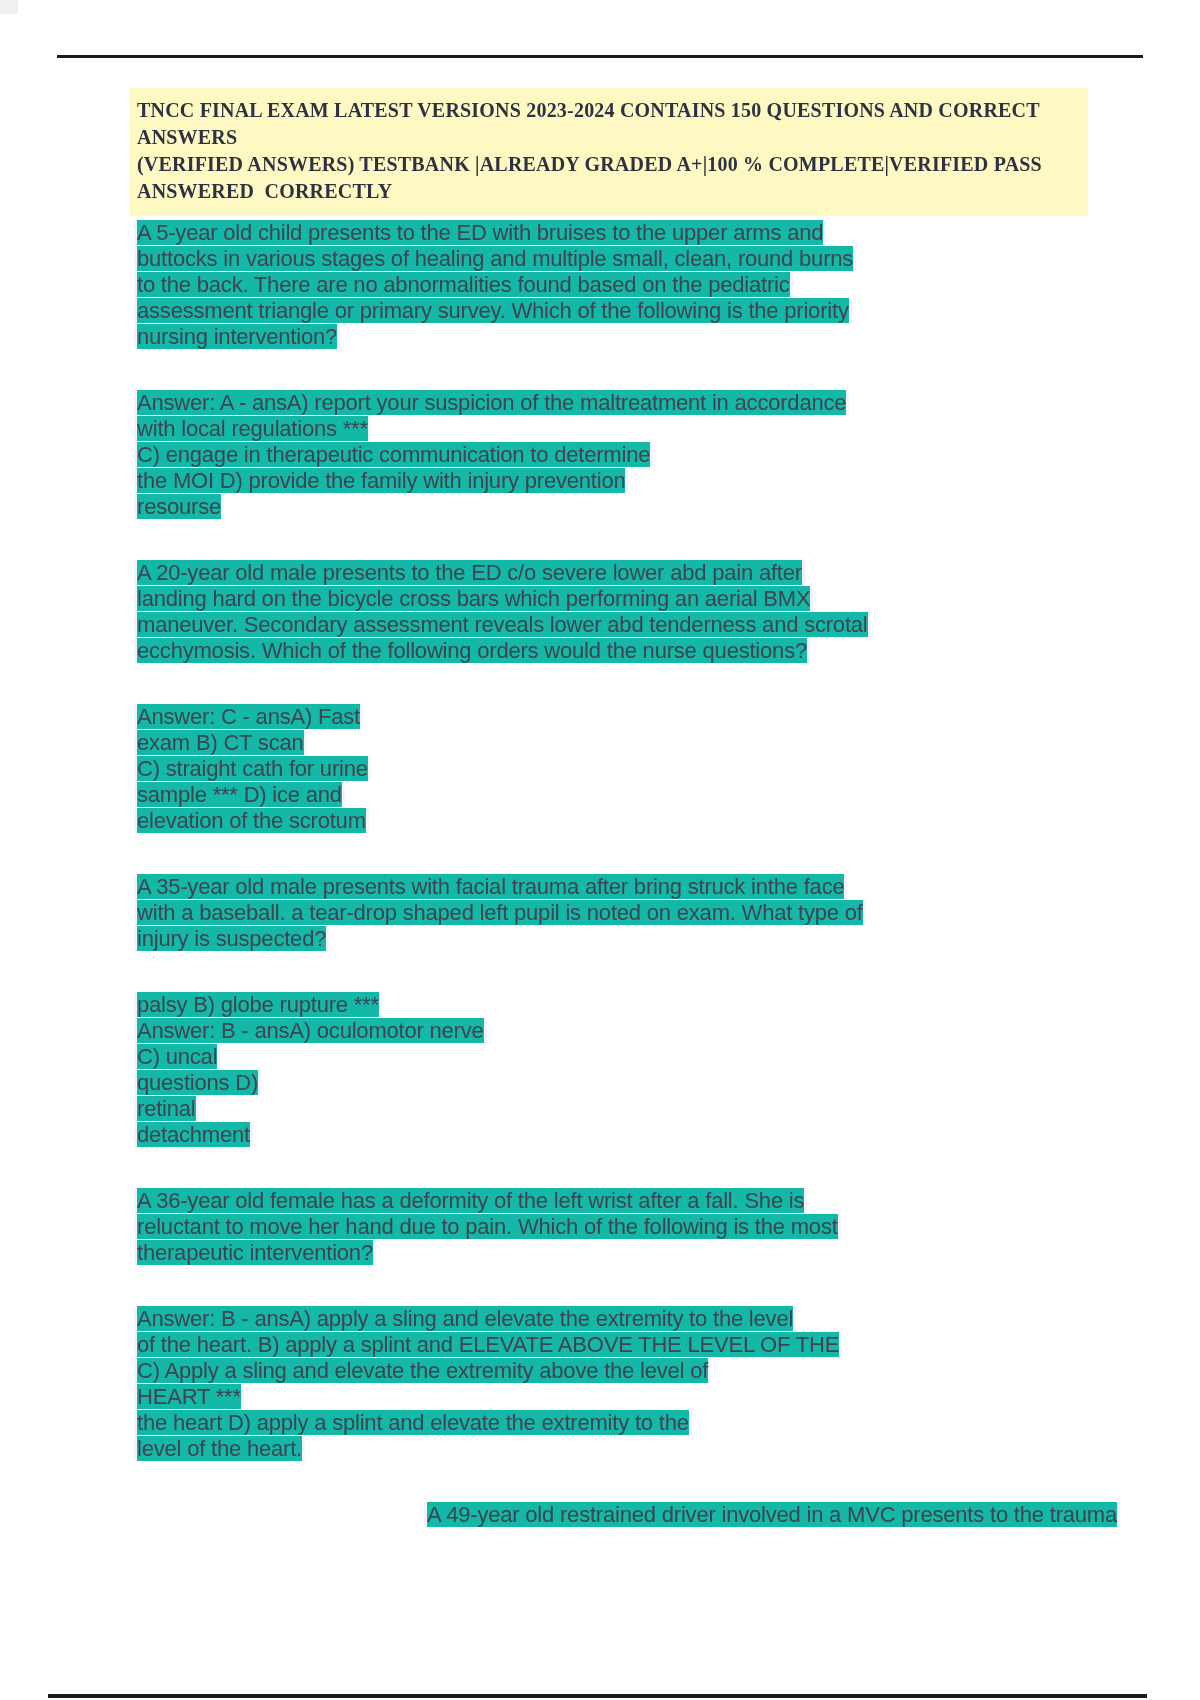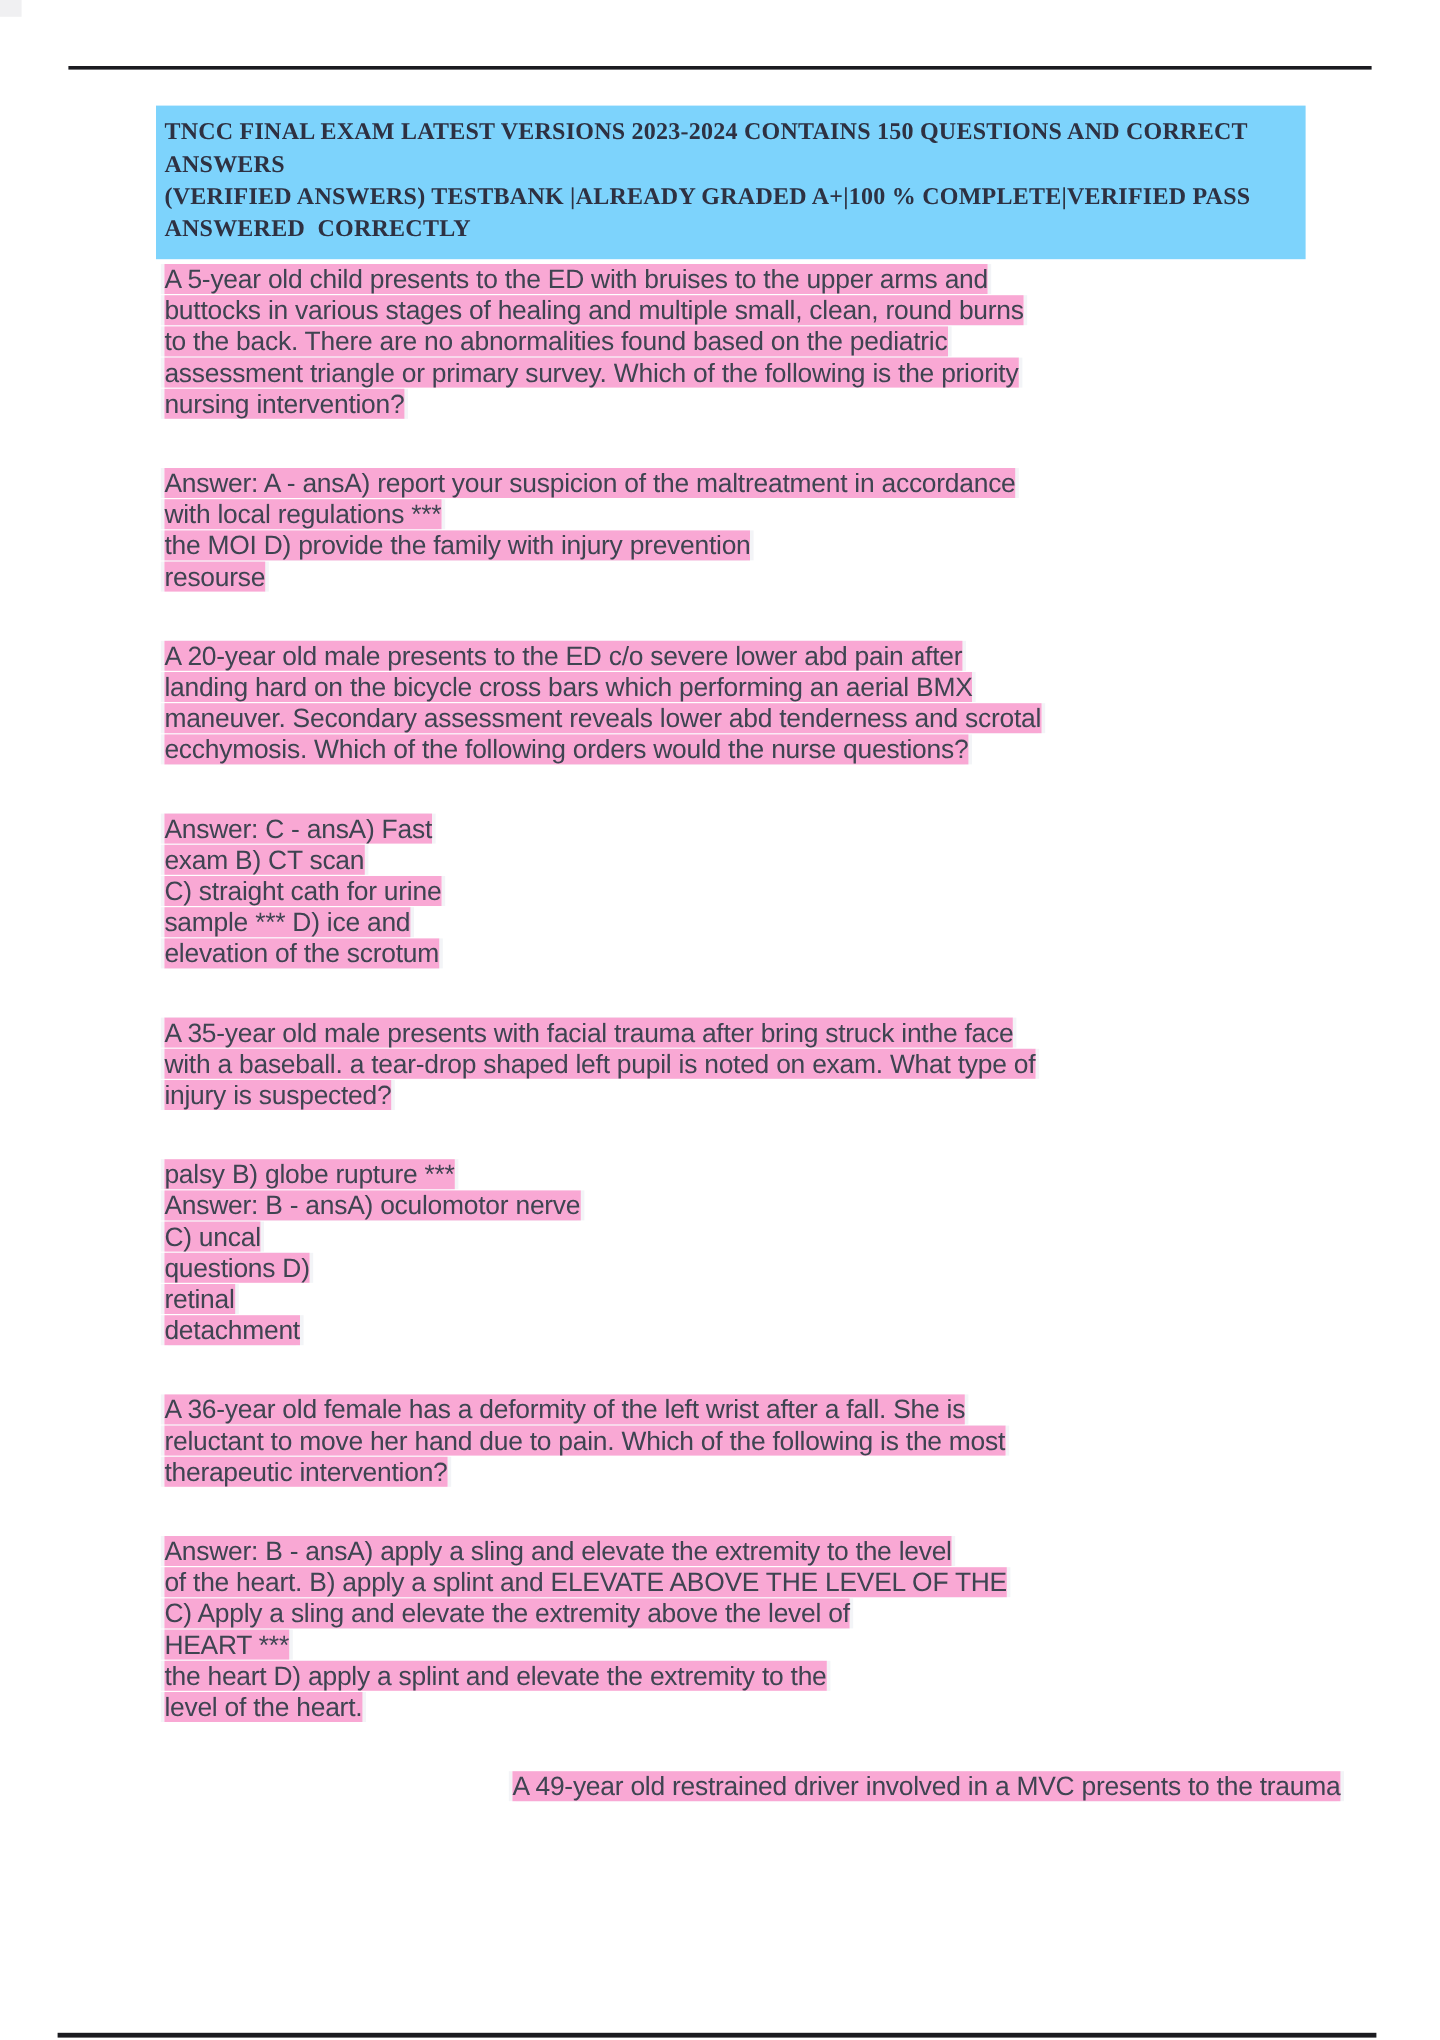--- a/index.html
+++ b/index.html
@@ -39,21 +39,21 @@
     width: 1099px;
     height: 4px;
   }
   .header-block {
     position: absolute;
     left: 130px;
     top: 88px;
     width: 958px;
     box-sizing: border-box;
     padding: 9px 12px 11px 7px;
-    background: #7dd3fc;
+    background: #fef9c3;
   }
   .header-line {
     font-family: "Liberation Serif", serif;
     font-weight: bold;
     font-size: 20px;
     line-height: 27px;
     color: #2e3142;
     white-space: pre-wrap;
     letter-spacing: 0.2px;
   }
@@ -72,21 +72,21 @@
   }
   .line {
     font-size: 22px;
     line-height: 26px;
     height: 26px;
     color: #3e4451;
     letter-spacing: -0.2px;
     white-space: pre;
   }
   .line .hl {
-    background: #f9a8d4;
+    background: #14b8a6;
     box-shadow: 3px 0 0 #f3f4f7, -3px 0 0 #f3f4f7;
   }
 </style>
 </head>
 <body>
 
 <div class="page">
 
   <div class="corner-artifact"></div>
 
@@ -102,20 +102,21 @@
       <div class="block question">
         <div class="line"><span class="hl">A 5-year old child presents to the ED with bruises to the upper arms and</span></div>
         <div class="line"><span class="hl">buttocks in various stages of healing and multiple small, clean, round burns</span></div>
         <div class="line"><span class="hl">to the back. There are no abnormalities found based on the pediatric</span></div>
         <div class="line"><span class="hl">assessment triangle or primary survey. Which of the following is the priority</span></div>
         <div class="line"><span class="hl">nursing intervention?</span></div>
       </div>
       <div class="block answer">
         <div class="line"><span class="hl">Answer: A - ansA) report your suspicion of the maltreatment in accordance</span></div>
         <div class="line"><span class="hl">with local regulations ***</span></div>
+        <div class="line"><span class="hl">C) engage in therapeutic communication to determine</span></div>
         <div class="line"><span class="hl">the MOI D) provide the family with injury prevention</span></div>
         <div class="line"><span class="hl">resourse</span></div>
       </div>
       <div class="block question">
         <div class="line"><span class="hl">A 20-year old male presents to the ED c/o severe lower abd pain after</span></div>
         <div class="line"><span class="hl">landing hard on the bicycle cross bars which performing an aerial BMX</span></div>
         <div class="line"><span class="hl">maneuver. Secondary assessment reveals lower abd tenderness and scrotal</span></div>
         <div class="line"><span class="hl">ecchymosis. Which of the following orders would the nurse questions?</span></div>
       </div>
       <div class="block answer">

